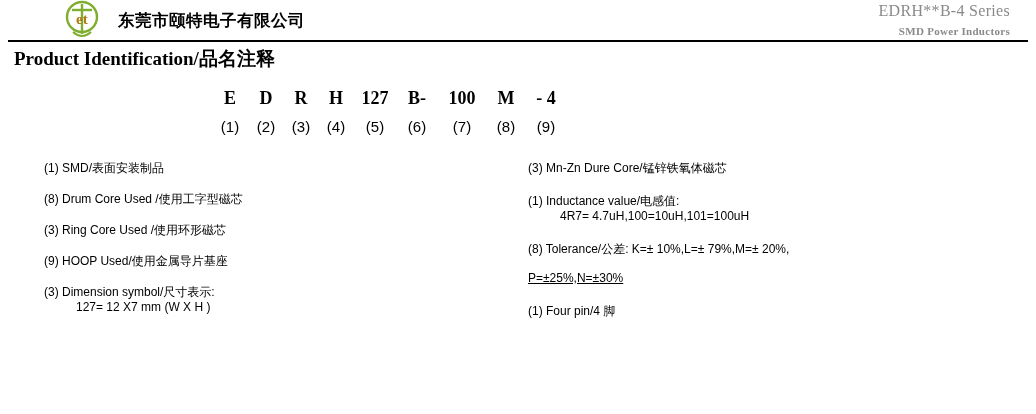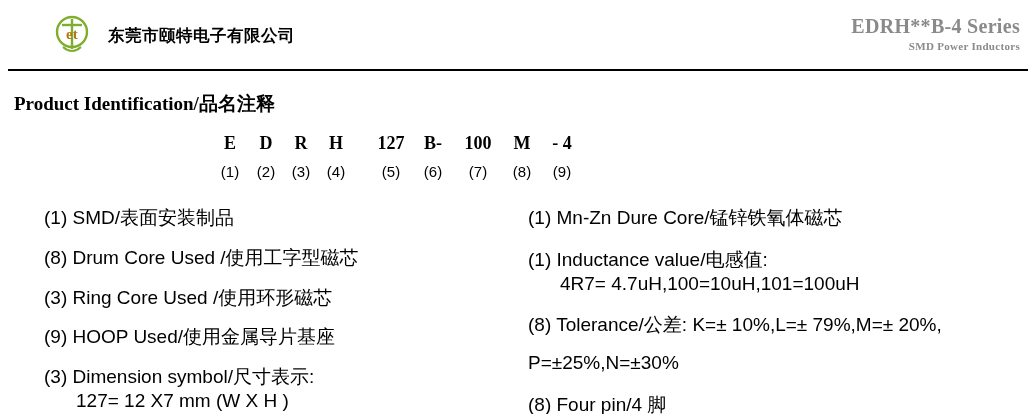--- a/index.html
+++ b/index.html
@@ -12,22 +12,22 @@
     background: #ffffff;
     font-family: "Liberation Sans", sans-serif;
     color: #000000;
     overflow: hidden;
     position: relative;
   }
 
   
   .header {
     position: relative;
-    height: 71px;
-    padding: 0 8px;
+    height: 42px;
+    padding: 0 18px;
     box-sizing: border-box;
   }
   .header-inner {
     display: flex;
     align-items: center;
     justify-content: space-between;
     height: 100%;
   }
   .brand {
     display: flex;
@@ -50,22 +50,22 @@
     color: #000;
     white-space: nowrap;
   }
   .series {
     text-align: right;
     font-family: "Liberation Serif", serif;
     color: #8a8a8a;
     padding-right: 8px;
   }
   .series-line1 {
-    font-size: 20px;
-    font-weight: bold;
+    font-size: 16px;
+    font-weight: normal;
     line-height: 20px;
     letter-spacing: 0.3px;
   }
   .series-line2 {
     font-size: 11px;
     font-weight: bold;
     line-height: 20px;
     letter-spacing: 0.3px;
   }
   .header-rule {
@@ -75,21 +75,21 @@
     bottom: 0;
     height: 2px;
     background: #000;
   }
 
   
   .title {
     font-family: "Liberation Serif", serif;
     font-size: 19px;
     font-weight: bold;
-    margin: 20px 0 0 14px;
+    margin: 4px 0 0 14px;
   }
 
   
   .pn-wrap {
     margin-top: 16px;
     padding-left: 212px;
   }
   .pn-row {
     display: flex;
     align-items: baseline;
@@ -108,31 +108,31 @@
     margin-top: 9px;
   }
   .pn-num-row .cell {
     text-align: center;
   }
   
   .c0 { width: 36px; }
   .c1 { width: 36px; }
   .c2 { width: 34px; }
   .c3 { width: 36px; }
-  .c4 { width: 42px; margin-left: 16px; }
+  .c4 { width: 42px; }
   .c5 { width: 42px; }
   .c6 { width: 48px; }
   .c7 { width: 40px; }
   .c8 { width: 40px; }
 
   
   .legend {
     display: flex;
     margin-top: 26px;
-    font-size: 19px;
+    font-size: 12px;
   }
   .legend-col {
     box-sizing: border-box;
   }
   .legend-col.left {
     width: 520px;
     padding-left: 44px;
   }
   .legend-col.right {
     width: 516px;
@@ -143,20 +143,21 @@
     line-height: 1.25;
     white-space: nowrap;
   }
   .legend-sub {
     margin-left: 32px;
     white-space: nowrap;
   }
   .legend-cont {
     margin-top: 14px;
     white-space: nowrap;
+    text-decoration: underline;
   }
   .legend-col.right .legend-item {
     margin-bottom: 18px;
   }
 </style>
 </head>
 <body>
 
 <div class="header">
   <div class="header-inner">
@@ -212,24 +213,24 @@
     <div class="legend-item">(1) SMD/表面安装制品</div>
     <div class="legend-item">(8) Drum Core Used /使用工字型磁芯</div>
     <div class="legend-item">(3) Ring Core Used /使用环形磁芯</div>
     <div class="legend-item">(9) HOOP Used/使用金属导片基座</div>
     <div class="legend-item">
       <div>(3) Dimension symbol/尺寸表示:</div>
       <div class="legend-sub">127= 12 X7 mm (W X H )</div>
     </div>
   </div>
   <div class="legend-col right">
-    <div class="legend-item">(1) Mn-Zn Dure Core/锰锌铁氧体磁芯</div>
+    <div class="legend-item">(3) Mn-Zn Dure Core/锰锌铁氧体磁芯</div>
     <div class="legend-item">
       <div>(1) Inductance value/电感值:</div>
       <div class="legend-sub">4R7= 4.7uH,100=10uH,101=100uH</div>
     </div>
     <div class="legend-item">
       <div>(8)  Tolerance/公差: K=± 10%,L=± 79%,M=± 20%,</div>
       <div class="legend-cont">P=±25%,N=±30%</div>
     </div>
-    <div class="legend-item">(8)  Four pin/4  脚</div>
+    <div class="legend-item">(1)  Four pin/4  脚</div>
   </div>
 </div>
 
 </body></html>

